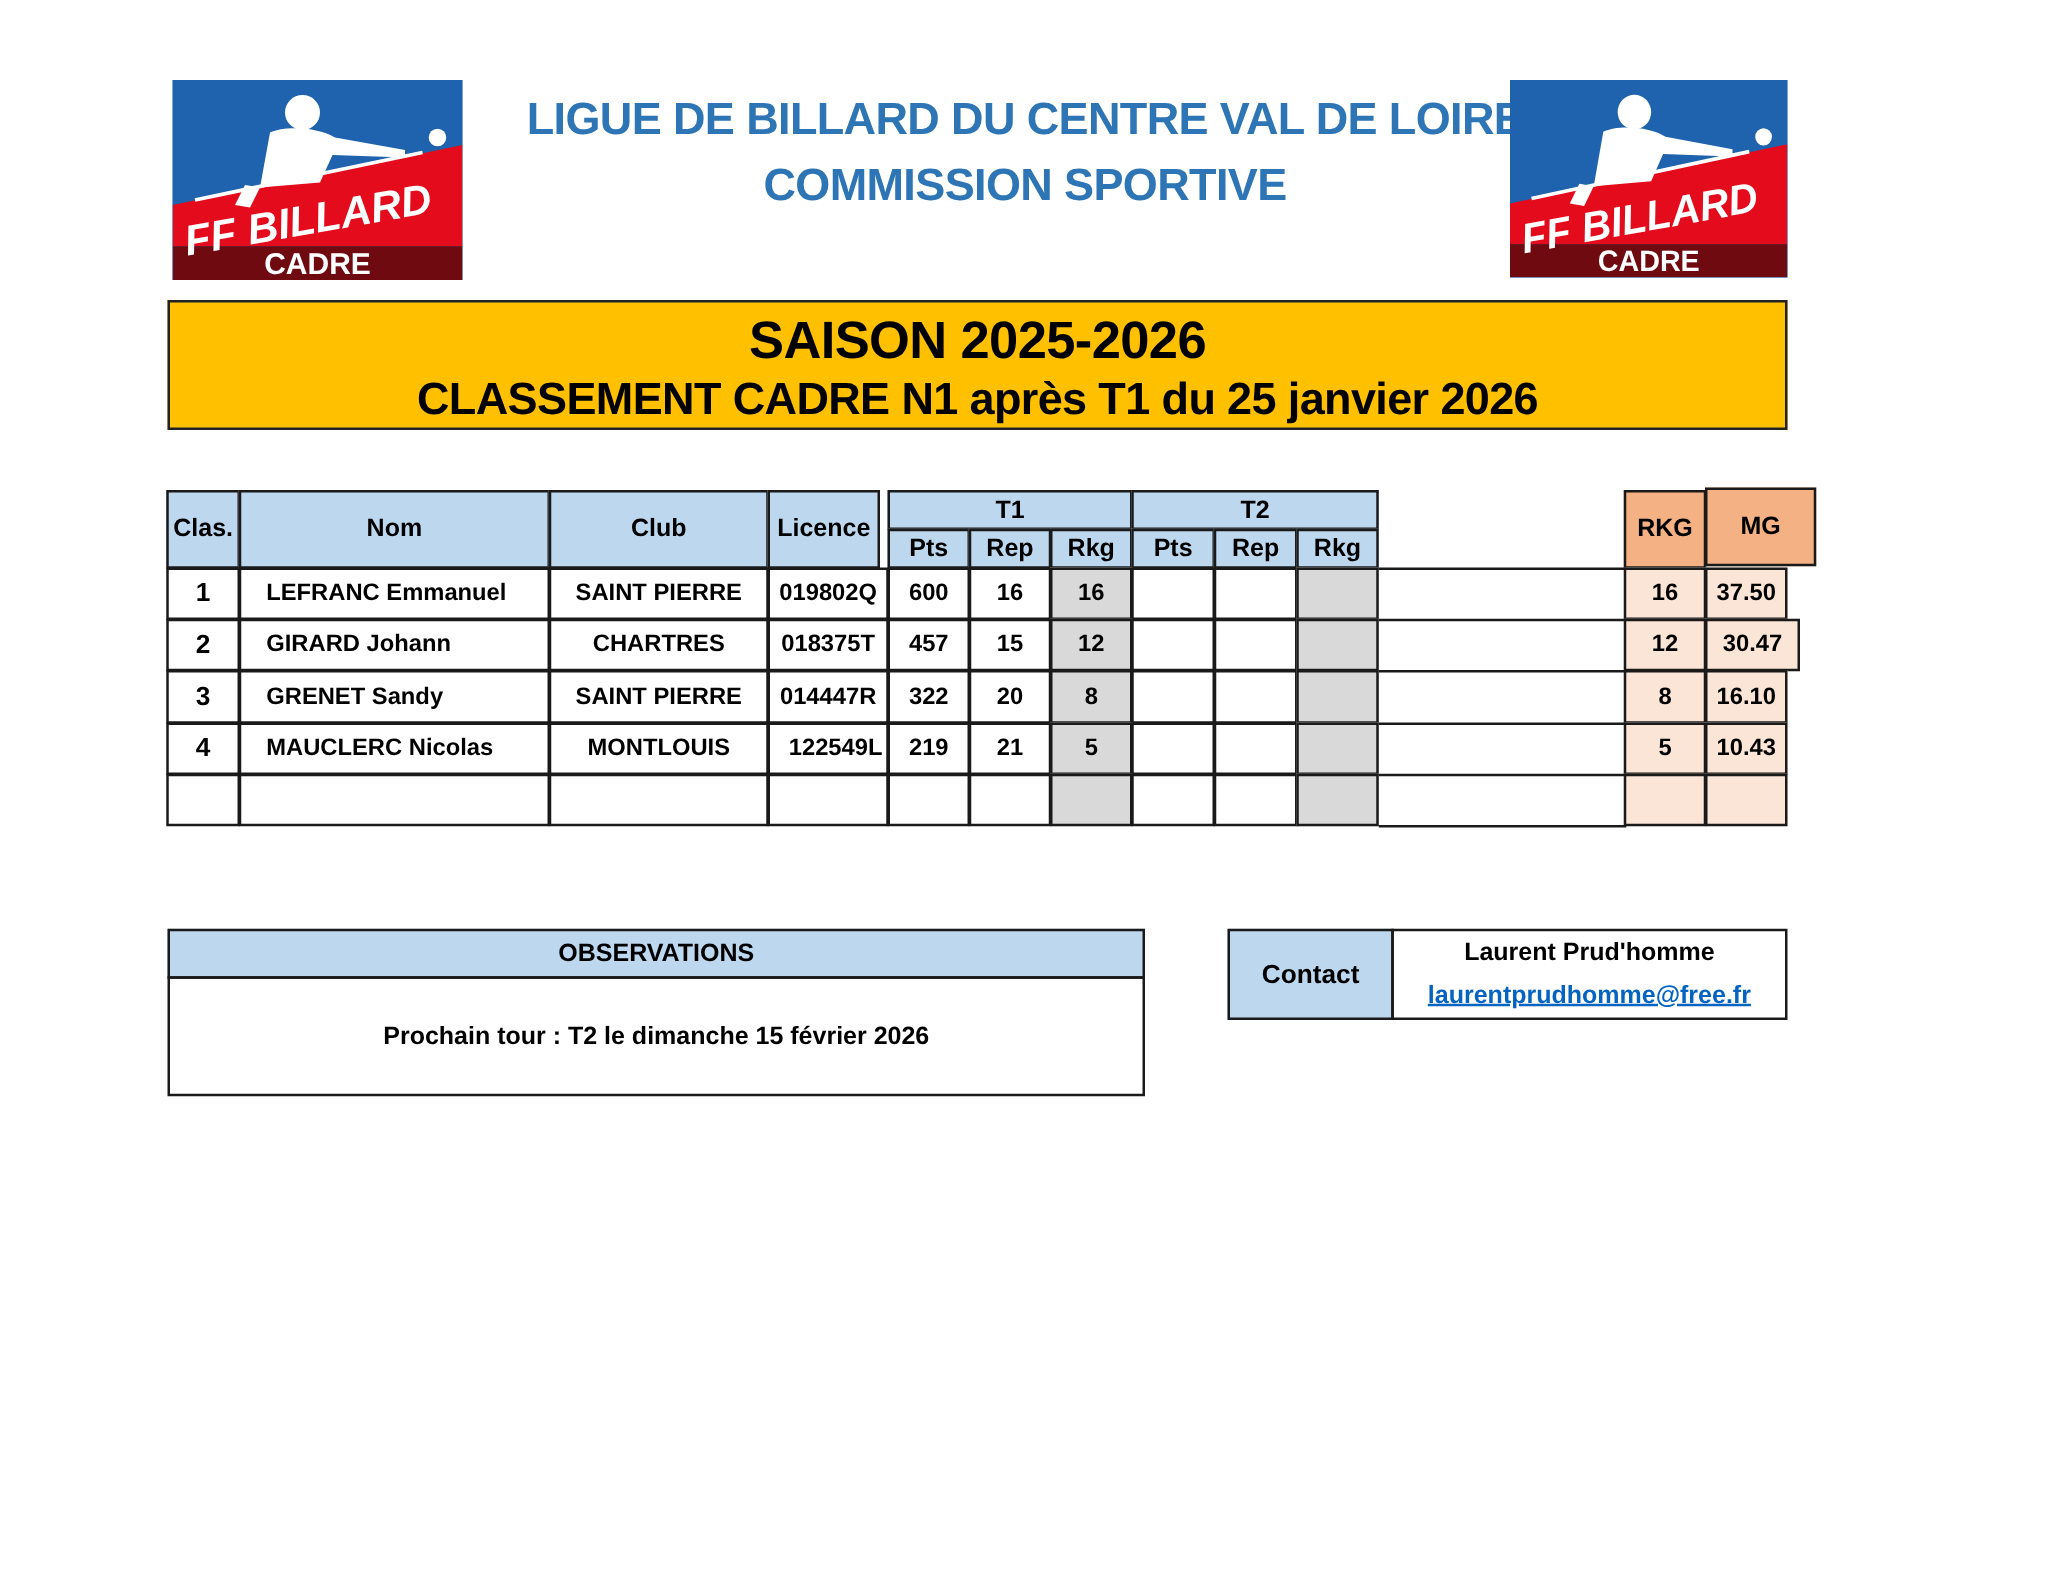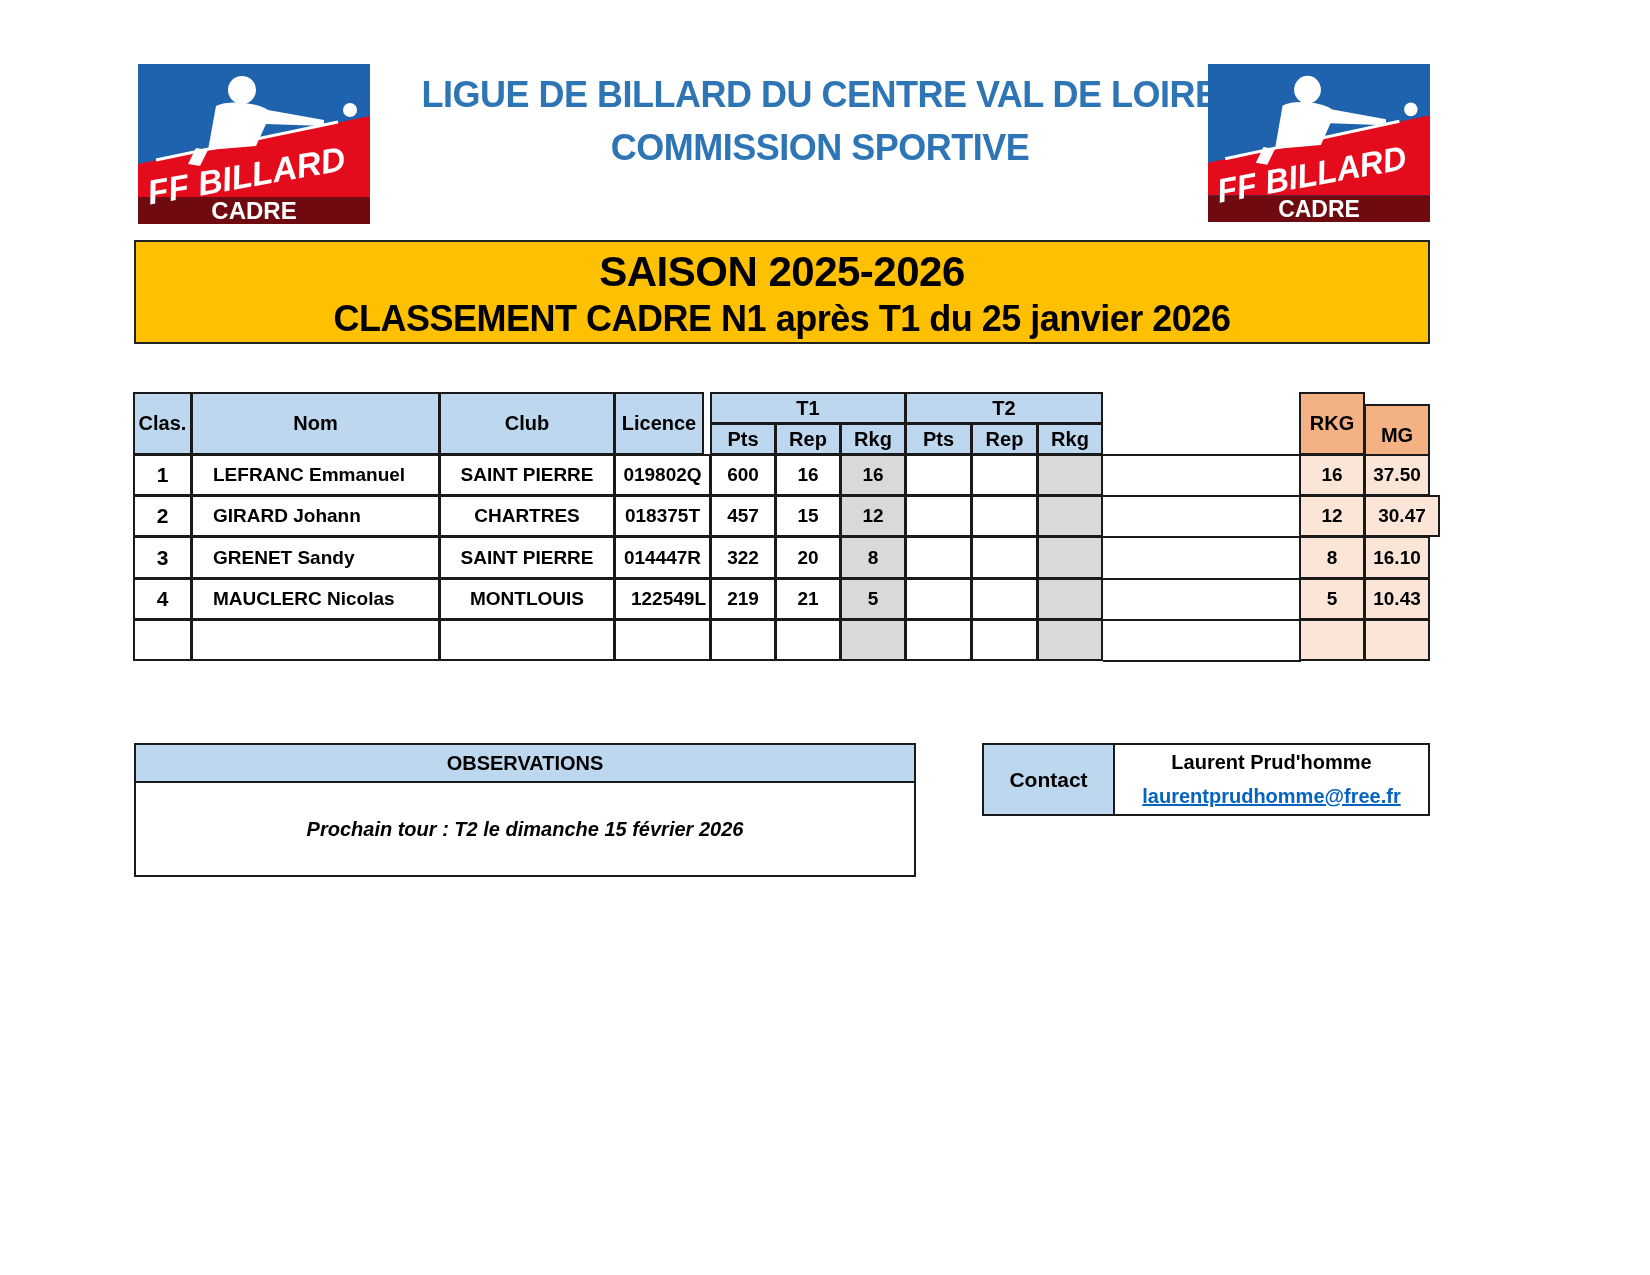--- a/index.html
+++ b/index.html
@@ -32,21 +32,21 @@
   .left { justify-content:flex-start; padding-left:20px;text-align:center; }
   .clas { font-size:21px; }
   .hline { position:absolute; height:2px; background:#1a1a1a; }
 
   
   .obs-hdr { position:absolute; left:134px; top:743px; width:782px; height:40px;
              background:#bdd7ee; border:2px solid #1a1a1a; box-sizing:border-box;
              display:flex; align-items:center; justify-content:center; font-weight:bold; font-size:20px; }
   .obs-body { position:absolute; left:134px; top:781px; width:782px; height:96px;
               border:2px solid #1a1a1a; box-sizing:border-box;
-              display:flex; align-items:center; justify-content:center; font-weight:bold; font-size:20px;font-style:italic; }
+              display:flex; align-items:center; justify-content:center; font-weight:bold; font-size:20px; }
 
   
   .contact-lbl { position:absolute; left:982px; top:743px; width:133px; height:73px;
                  background:#bdd7ee; border:2px solid #1a1a1a; box-sizing:border-box;
                  display:flex; align-items:center; justify-content:center; font-weight:bold; font-size:21px; }
   .contact-val { position:absolute; left:1113px; top:743px; width:317px; height:73px;
                  border:2px solid #1a1a1a; box-sizing:border-box; text-align:center; font-weight:bold; font-size:20px; }
   .contact-val .name { position:absolute; left:0; right:0; top:6px; }
   .contact-val .email { position:absolute; left:0; right:0; top:40px; color:#0563c1; text-decoration:underline; }
 </style>
@@ -100,21 +100,21 @@
   <div class="cell hdr" style="left:615px;top:393px;width:90px;height:63px;">Licence</div>
   <div class="cell hdr" style="left:711px;top:393px;width:196px;height:32px;">T1</div>
   <div class="cell hdr" style="left:906px;top:393px;width:198px;height:32px;">T2</div>
   <div class="cell hdr" style="left:711px;top:424px;width:66px;height:32px;">Pts</div>
   <div class="cell hdr" style="left:776px;top:424px;width:66px;height:32px;">Rep</div>
   <div class="cell hdr" style="left:841px;top:424px;width:66px;height:32px;">Rkg</div>
   <div class="cell hdr" style="left:906px;top:424px;width:67px;height:32px;">Pts</div>
   <div class="cell hdr" style="left:972px;top:424px;width:67px;height:32px;">Rep</div>
   <div class="cell hdr" style="left:1038px;top:424px;width:66px;height:32px;">Rkg</div>
   <div class="cell hdr-orange" style="left:1300px;top:393px;width:66px;height:63px;">RKG</div>
-  <div class="cell hdr-orange" style="left:1365px;top:405px;width:66px;height:63px;">MG</div>
+  <div class="cell hdr-orange" style="left:1365px;top:391px;width:89px;height:63px;">MG</div>
 
   <div>
     <div class="cell clas" style="left:134px;top:455px;width:59px;height:42px;">1</div>
     <div class="cell left" style="left:192px;top:455px;width:249px;height:42px;">LEFRANC Emmanuel</div>
     <div class="cell" style="left:440px;top:455px;width:176px;height:42px;">SAINT PIERRE</div>
     <div class="cell" style="left:615px;top:455px;width:97px;height:42px;">019802Q</div>
     <div class="cell" style="left:711px;top:455px;width:66px;height:42px;">600</div>
     <div class="cell" style="left:776px;top:455px;width:66px;height:42px;">16</div>
     <div class="cell grey" style="left:841px;top:455px;width:66px;height:42px;">16</div>
     <div class="cell" style="left:906px;top:455px;width:67px;height:42px;"></div>

